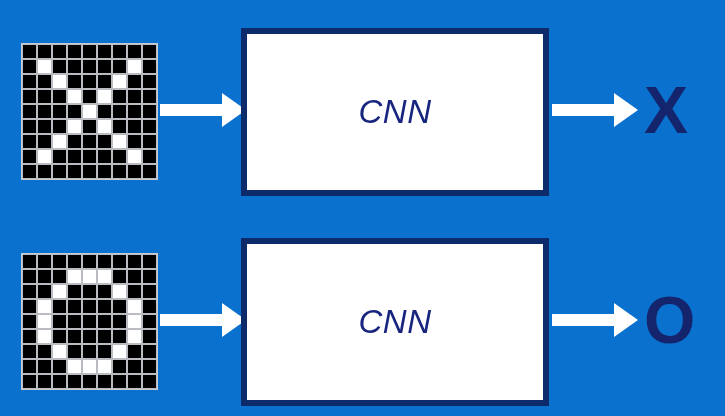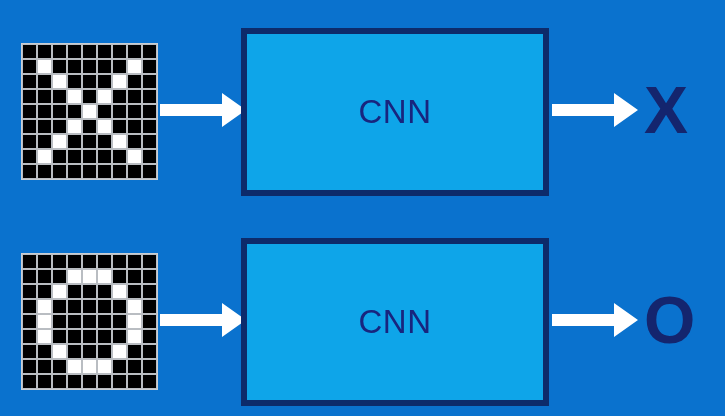--- a/index.html
+++ b/index.html
@@ -64,26 +64,27 @@
   #arrow-in-o  { left: 160px; top: 78px;  width: 86px; }
   #arrow-out-o { left: 552px; top: 78px;  width: 86px; }
 
   
   .cnn-box {
     position: absolute;
     left: 241px;
     top: 16px;
     width: 308px;
     height: 168px;
-    background: #0ea5e9;
+    background: #ffffff;
     border: 6px solid #0d2b6b;
     box-sizing: border-box;
     display: flex;
     align-items: center;
     justify-content: center;
+    font-style: italic;
   }
   .cnn-label {
     color: #18257e;
     font-size: 33px;
     font-weight: 400;
     letter-spacing: 0.5px;
     font-family: "Liberation Sans", sans-serif;
   }
 
   

